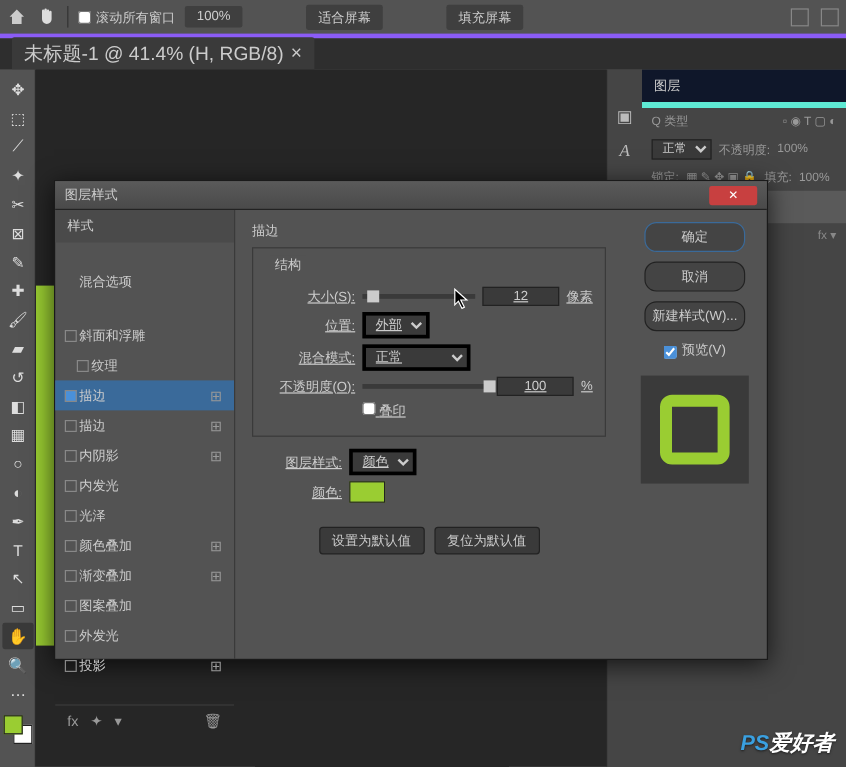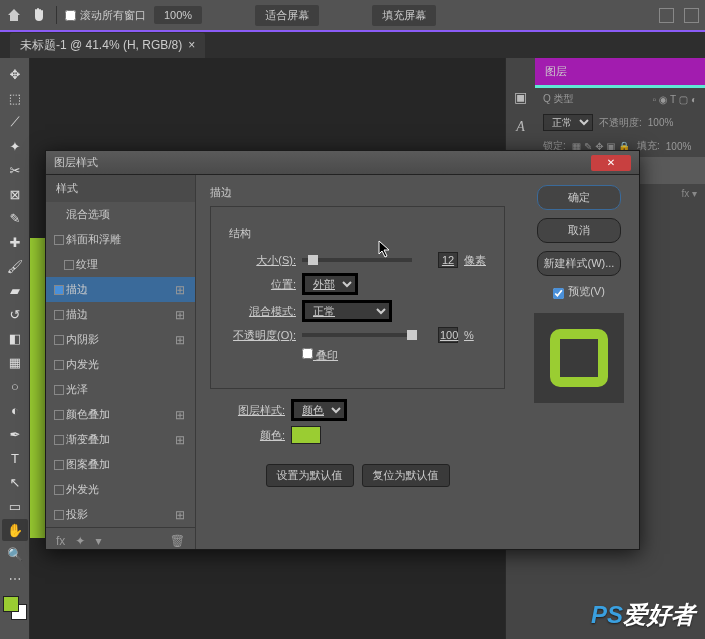--- a/index.html
+++ b/index.html
@@ -1,92 +1,92 @@
 <!DOCTYPE html>
 <html><head>
 <meta charset="utf-8">
 <style>
 * { margin: 0; padding: 0; box-sizing: border-box; font-family: "Microsoft YaHei", sans-serif; }
 body { background: #535353; width: 705px; height: 639px; overflow: hidden; position: relative; color: #ccc; font-size: 11px; }
 
-.topbar { height: 32px; background: #535353; border-bottom: 2px solid #8b5cf6; display: flex; align-items: center; padding: 0 6px; gap: 8px; }
+.topbar { height: 32px; background: #535353; border-bottom: 4px solid #8b5cf6; display: flex; align-items: center; padding: 0 6px; gap: 8px; }
 .topbar .home { width: 16px; height: 16px; }
 .topbar .hand { width: 18px; height: 18px; }
 .topbar .chk { display: flex; align-items: center; gap: 4px; }
 .topbar .zoom { background: #3f3f3f; padding: 3px 10px; border-radius: 2px; }
 .topbar .btn { background: #3f3f3f; padding: 3px 10px; border-radius: 2px; cursor: pointer; margin-left: 45px; }
 .topbar .right { margin-left: auto; display: flex; gap: 10px; }
 .ricon { width: 15px; height: 15px; border: 1px solid #888; }
 
 .tabbar { height: 26px; background: #2e2e2e; display: flex; align-items: center; padding: 0 10px; }
-.tab { background: #3a3a3a; padding: 4px 10px; border-radius: 2px 2px 0 0; display: flex; align-items: center; gap: 6px; font-size: 12px; }
+.tab { background: #3a3a3a; padding: 4px 10px; border-radius: 2px 2px 0 0; display: flex; align-items: center; gap: 6px; font-size: 16px; }
 .tab .close { cursor: pointer; }
 
 .main { display: flex; height: calc(100% - 58px); }
 
 .toolbar { width: 30px; background: #535353; border-right: 1px solid #2a2a2a; display: flex; flex-direction: column; padding-top: 4px; }
 .tool { width: 26px; height: 22px; margin: 1px 2px; display: flex; align-items: center; justify-content: center; cursor: pointer; border-radius: 2px; font-size: 13px; color: #ddd; }
 .tool.active { background: #3a3a3a; }
 .color-sw { margin: 6px 3px; position: relative; width: 24px; height: 24px; }
 .color-sw .fg { position: absolute; width: 16px; height: 16px; background: #9acd32; border: 1px solid #222; top: 0; left: 0; }
 .color-sw .bg { position: absolute; width: 16px; height: 16px; background: #fff; border: 1px solid #222; bottom: 0; right: 0; }
 
 .canvas-area { flex: 1; background: #262626; position: relative; }
 .green-edge { position: absolute; left: 0; top: 180px; width: 20px; height: 300px; background: #9acd32; }
 
 .panels { width: 200px; background: #454545; display: flex; }
 .pcol1 { width: 30px; background: #454545; border-left: 1px solid #2a2a2a; display: flex; flex-direction: column; align-items: center; padding-top: 30px; gap: 12px; }
 .picon { width: 18px; height: 18px; display: flex; align-items: center; justify-content: center; color: #bbb; font-size: 14px; }
 .pmain { flex: 1; background: #454545; }
-.ptab { background: #a21caf; padding: 6px 10px; border-bottom: 3px solid #5eead4; font-family: Liberation Mono, monospace; }
+.ptab { background: #0f172a; padding: 6px 10px; border-bottom: 5px solid #5eead4; font-family: Liberation Mono, monospace; }
 .prow { padding: 4px 8px; display: flex; align-items: center; gap: 6px; color: #999; font-size: 10px; }
 .prow select, .prow input { background: #3a3a3a; border: 1px solid #222; color: #ccc; font-size: 10px; padding: 1px 4px; }
 .layer-row { padding: 6px 8px; display: flex; align-items: center; gap: 6px; background: #5a5a5a; }
 .eye { width: 12px; }
 
 
 .dialog { position: absolute; left: 45px; top: 150px; width: 595px; height: 400px; background: #535353; border: 1px solid #1a1a1a; box-shadow: 0 4px 20px rgba(0,0,0,0.7); }
 .dlg-title { height: 24px; background: linear-gradient(#5a5a5a,#4a4a4a); display: flex; align-items: center; padding: 0 8px; justify-content: space-between; border-bottom: 1px solid #222; }
 .dlg-close { background: #c84040; color: #fff; width: 40px; height: 16px; display: flex; align-items: center; justify-content: center; font-size: 10px; cursor: pointer; border-radius: 2px; }
 .dlg-body { display: flex; height: calc(100% - 24px); }
 
-.dlg-left { width: 150px; border-right: 1px solid #3a3a3a; display: flex; flex-direction: column; }
+.dlg-left { width: 150px; border-right: 1px solid #3a3a3a; display: flex; flex-direction: column; gap: 20px; }
 .dlg-left-head { padding: 6px 10px; background: #4a4a4a; }
 .style-item { padding: 5px 10px 5px 20px; display: flex; align-items: center; justify-content: space-between; cursor: pointer; position: relative; }
 .style-item.indent { padding-left: 30px; }
 .style-item .chk { position: absolute; left: 8px; width: 10px; height: 10px; border: 1px solid #888; }
 .style-item.indent .chk { left: 18px; }
 .style-item .chk.on { background: #4a90d9; }
 .style-item.selected { background: #3a6a9a; }
 .style-item .plus { color: #999; font-size: 12px; }
 .dlg-left-foot { margin-top: auto; padding: 6px 10px; display: flex; gap: 10px; color: #999; border-top: 1px solid #3a3a3a; }
 .dlg-left-foot span { cursor: pointer; font-size: 12px; }
 
 .dlg-mid { flex: 1; padding: 10px 14px; }
 .section-title { margin-bottom: 6px; }
-.fieldset { border: 1px solid #3a3a3a; padding: 20px 10px; margin-bottom: 10px; }
+.fieldset { border: 1px solid #3a3a3a; padding: 8px 10px; margin-bottom: 10px; }
 .fieldset .legend { margin: -14px 0 6px 4px; background: #535353; display: inline-block; padding: 0 4px; }
 .frow { display: flex; align-items: center; margin: 5px 0; gap: 6px; text-decoration: underline; }
 .frow .lbl { width: 75px; text-align: right; }
 .frow select { background: #3a3a3a; border: 3px solid #000000; color: #ccc; padding: 1px 4px; font-size: 11px; }
-.frow .num { background: #3a3a3a; border: 1px solid #222; width: 20px; text-align: center; padding: 1px; margin-left: 20px; }
+.frow .num { background: #3a3a3a; border: 1px solid #222; width: 64px; text-align: center; padding: 1px; }
 .slider { height: 4px; background: #3a3a3a; position: relative; flex: 1; max-width: 110px; }
 .slider .thumb { position: absolute; width: 10px; height: 10px; background: #ccc; top: -3px; transform: translateX(-5px); }
 .swatch { width: 30px; height: 18px; background: #9acd32; border: 1px solid #222; cursor: pointer; }
 .dlg-foot-btns { display: flex; gap: 8px; justify-content: center; margin-top: 20px; }
 .dlg-foot-btns .b { background: #3a3a3a; border: 1px solid #222; padding: 3px 10px; cursor: pointer; border-radius: 3px; }
 
 .dlg-right { width: 120px; padding: 10px; display: flex; flex-direction: column; gap: 8px; align-items: center; }
 .dlg-right .rbtn { width: 84px; padding: 4px; text-align: center; border: 1px solid #222; border-radius: 10px; background: #444; cursor: pointer; }
 .dlg-right .rbtn.primary { border: 1px solid #3a6a9a; }
 .preview { width: 90px; height: 90px; background: #3a3a3a; display: flex; align-items: center; justify-content: center; margin-top: 6px; }
 .preview .box { width: 58px; height: 58px; border: 10px solid #9acd32; border-radius: 10px; }
 
 .cursor { position: absolute; left: 378px; top: 240px; width: 14px; height: 18px; z-index: 100; pointer-events:none; }
-.watermark { position: absolute; right: 10px; bottom: 8px; font-size: 24px; font-style: italic; color: #fff; font-weight: bold; text-shadow: 0 1px 2px rgba(0,0,0,0.6); }
+.watermark { position: absolute; right: 10px; bottom: 8px; font-size: 18px; font-style: italic; color: #fff; font-weight: bold; text-shadow: 0 1px 2px rgba(0,0,0,0.6); }
 .watermark span { color: #3aa0e0; }
 
 input[type=checkbox]{ width:11px; height:11px; accent-color:#4a90d9; }
 </style>
 </head>
 <body>
 
 <div class="topbar">
   <span class="home">
     <svg viewBox="0 0 16 16" width="16" height="16">

